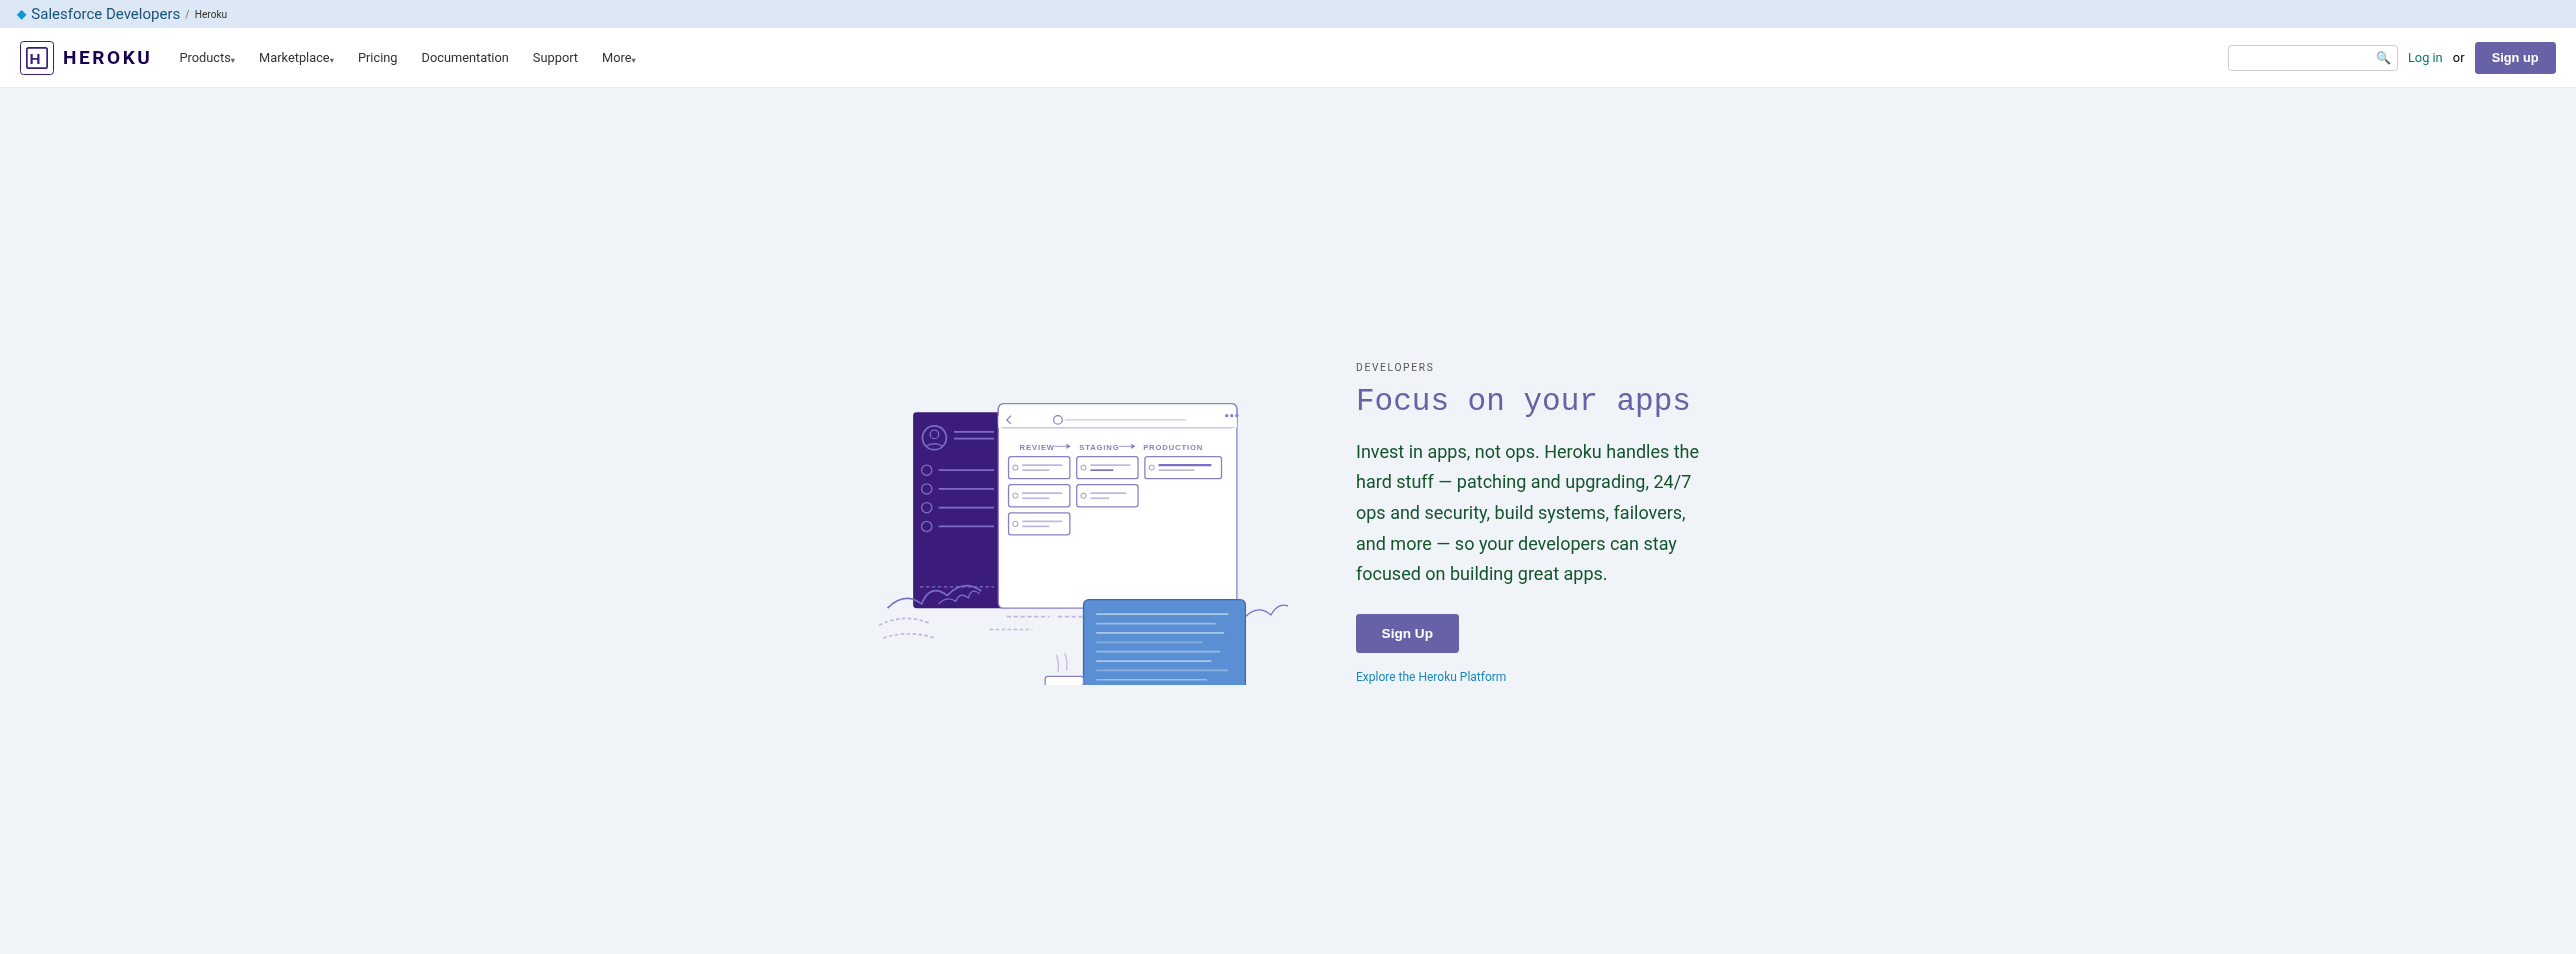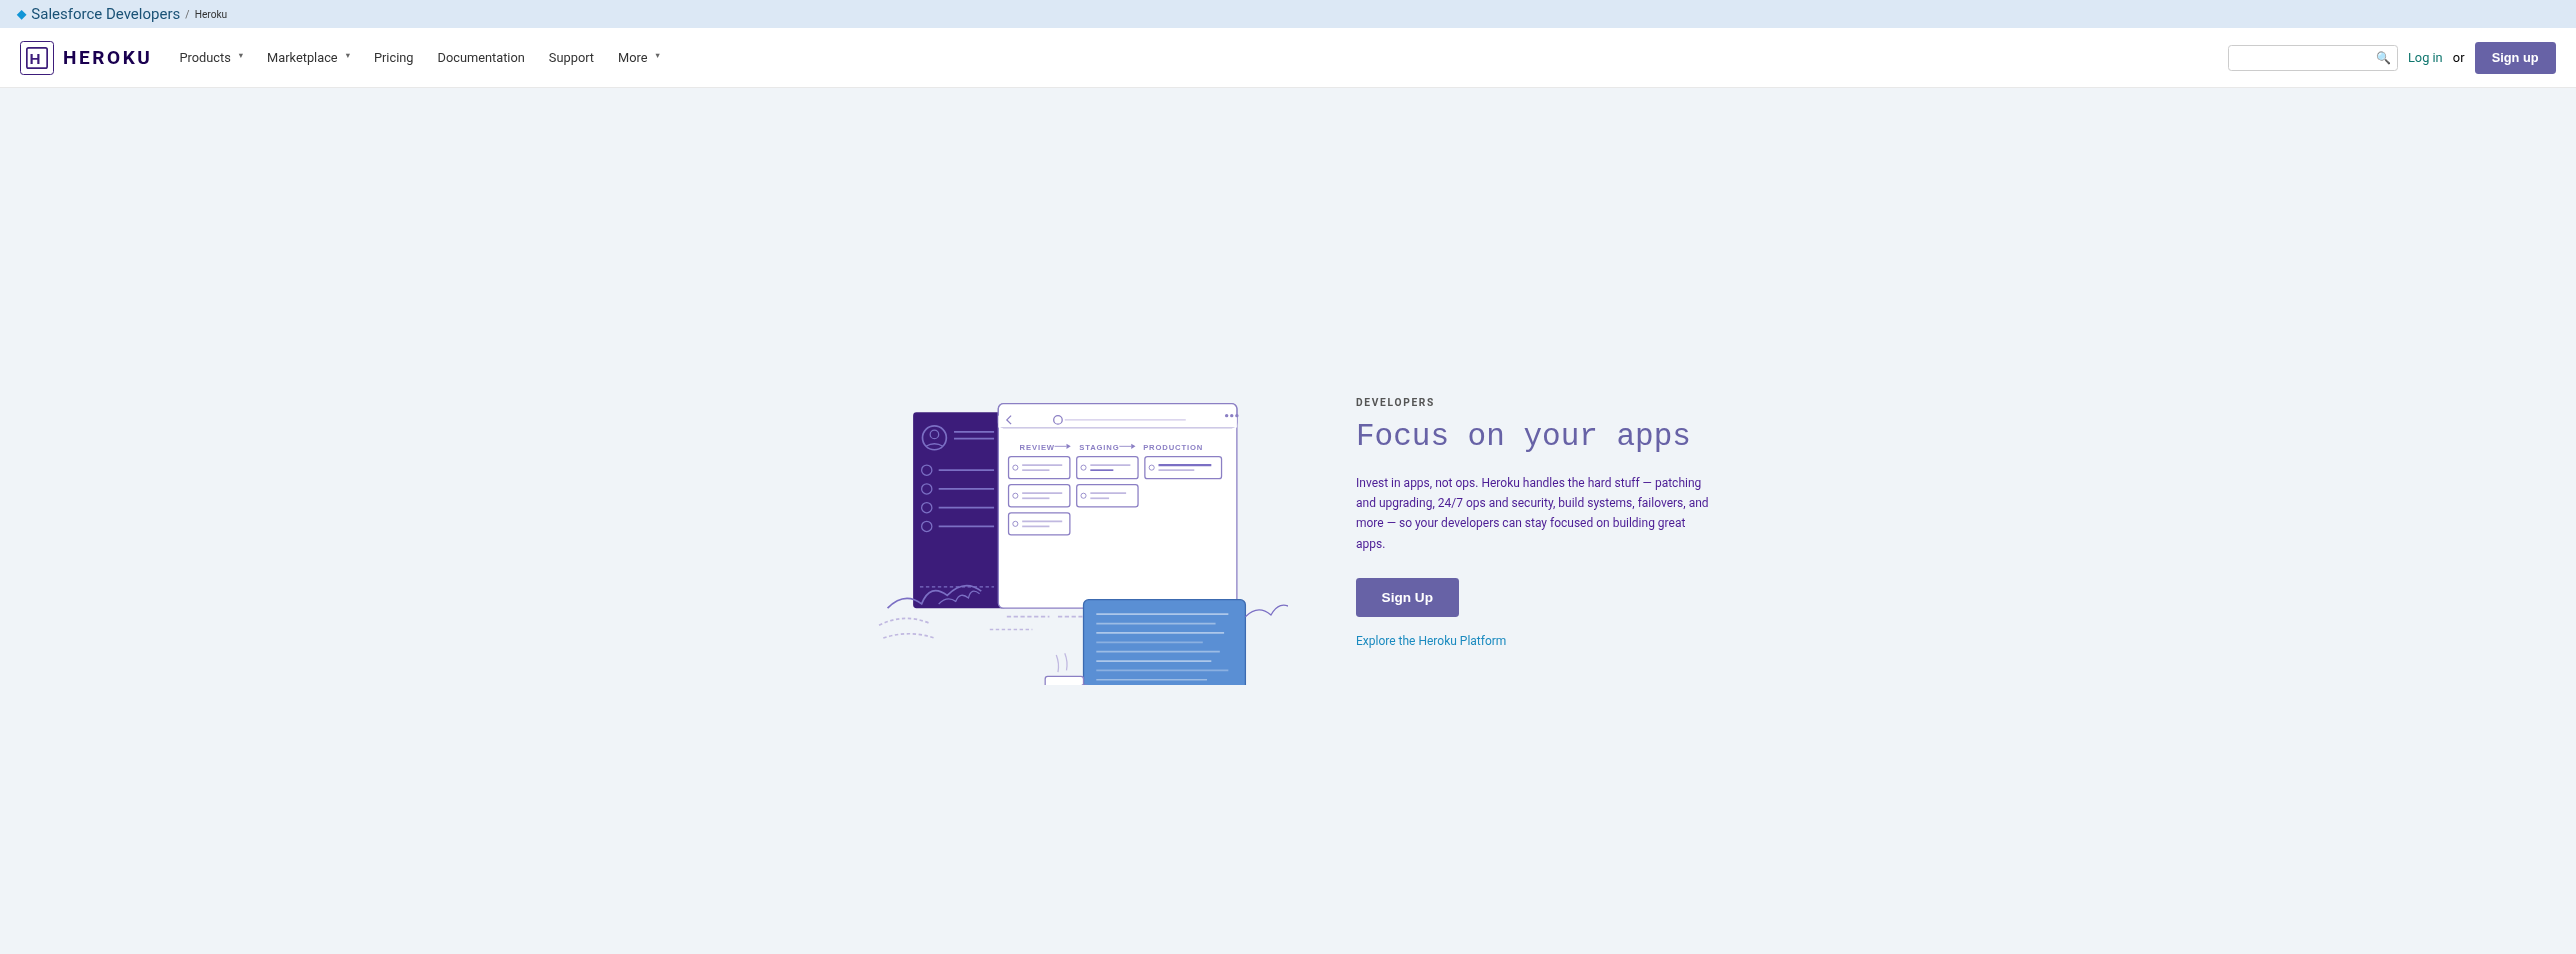--- a/index.html
+++ b/index.html
@@ -83,22 +83,22 @@
       align-items: center;
       gap: 24px;
       flex: 1;
     }
 
     .nav-item {
       font-size: 12.8px;
       color: #333;
       cursor: pointer;
       display: flex;
-      align-items: flex-start;
-      gap: 8px;
+      align-items: flex-end;
+      gap: 0;
       padding: 20.4px 0;
       text-decoration: none;
       white-space: nowrap;
     }
 
     .nav-item .chevron {
       font-size: 8.5px;
       color: #666;
     }
 
@@ -175,39 +175,39 @@
       justify-content: flex-start;
     }
 
     
     .hero-content {
       flex: 0 0 358px;
     }
 
     .category-label {
       font-size: 10.2px;
-      font-weight: 700;
+      font-weight: 400;
       letter-spacing: 1.7px;
       color: #555;
       text-transform: uppercase;
       margin-bottom: 10.2px;
     }
 
     .hero-title {
       font-size: 31px;
       font-weight: 300;
       color: #6762a6;
       line-height: 1.2;
       margin-bottom: 17px;
       font-family: Liberation Mono, monospace;
     }
 
     .hero-description {
-      font-size: 12px;
-      color: #4c1d95;
+      font-size: 18px;
+      color: #14532d;
       line-height: 1.7;
       margin-bottom: 24px;
     }
 
     .hero-signup-btn {
       background: #6762a6;
       color: #fff;
       border: none;
       border-radius: 3.4px;
       padding: 12px 25.6px;

